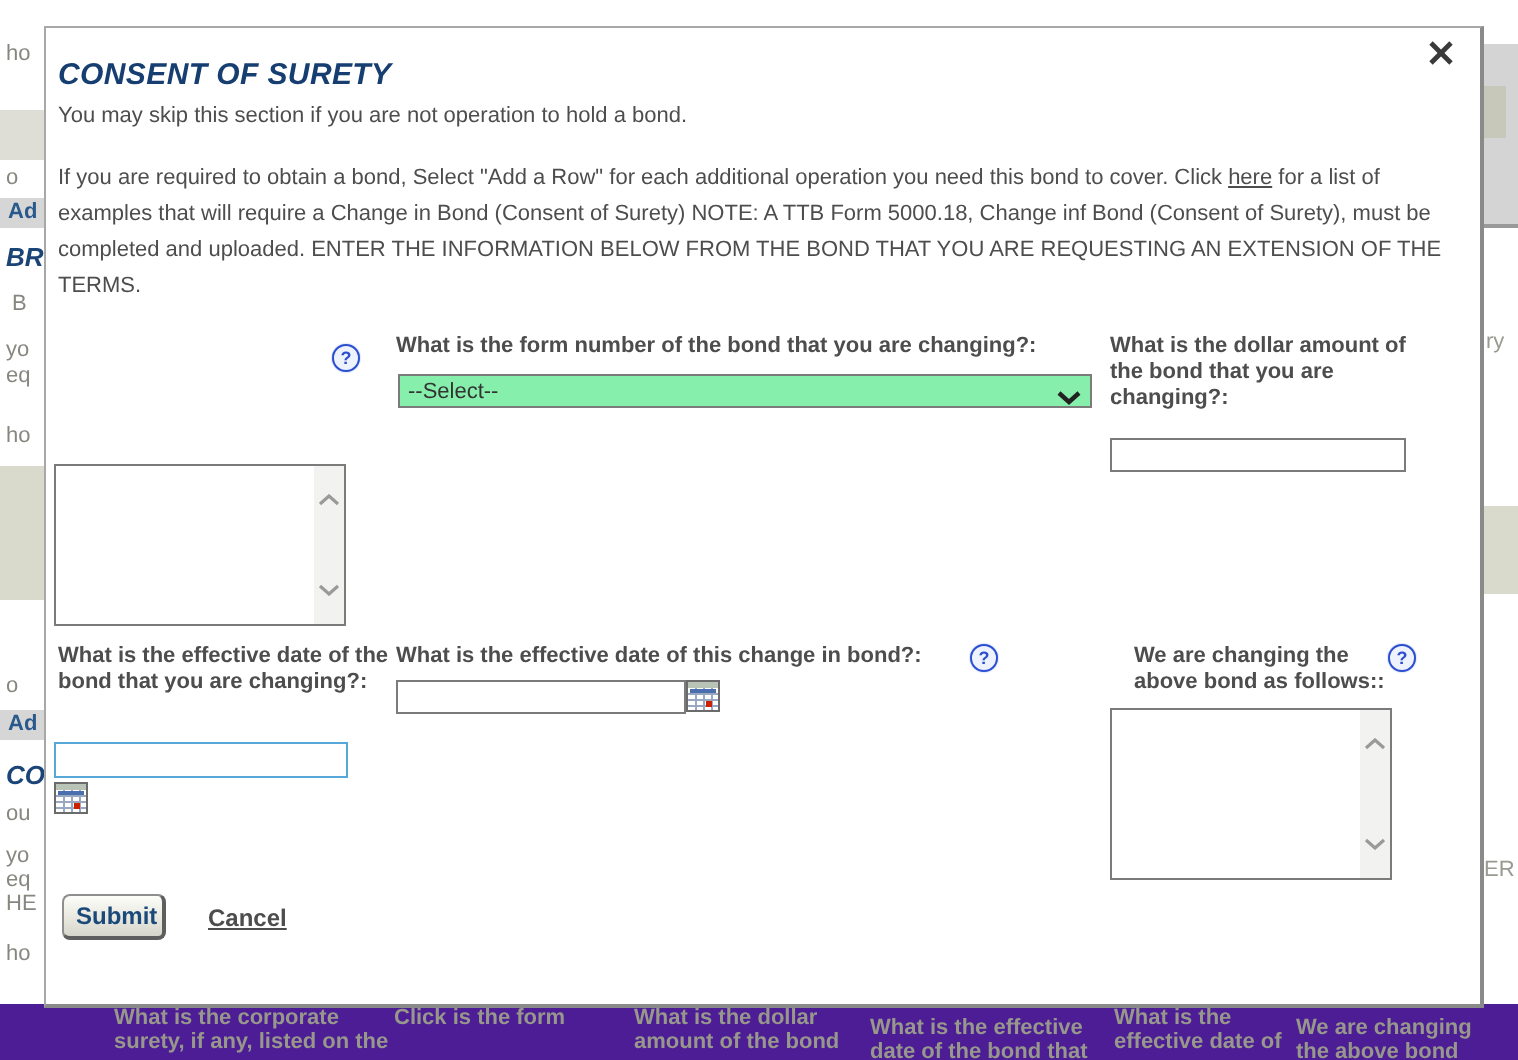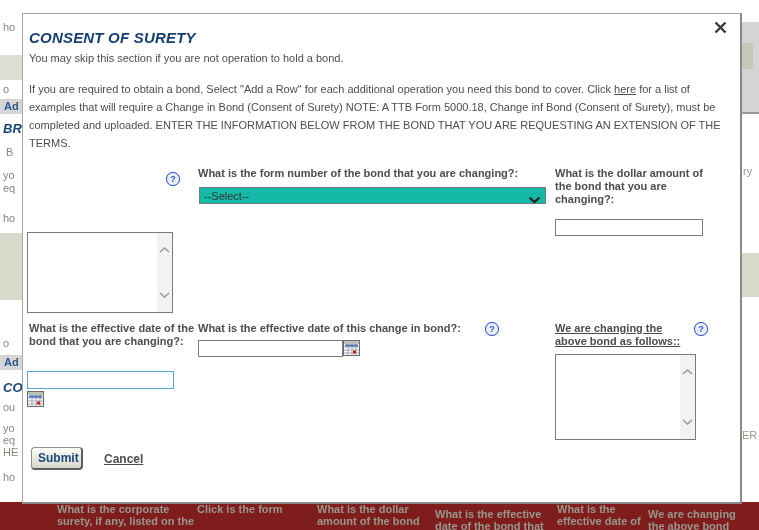--- a/index.html
+++ b/index.html
@@ -3,21 +3,21 @@
 <meta charset="utf-8">
 <style>
   html,body{margin:0;padding:0;}
   body{width:759px;height:530px;overflow:hidden;background:#ffffff;
        font-family:"Liberation Sans", sans-serif;position:relative;}
   
   .frag{position:absolute;font-size:11px;color:#878780;white-space:nowrap;}
   .frag.blue{color:#2a5a8c;font-weight:bold;}
   .frag.head{color:#1c4577;font-weight:bold;font-style:italic;font-size:13px;}
   .band{position:absolute;}
-  .bottom-band{position:absolute;left:0;top:502px;width:759px;height:28px;background:#7f1d1d;}
+  .bottom-band{position:absolute;left:0;top:502px;width:759px;height:28px;background:#4c1d95;}
   .bcol{position:absolute;font-size:11px;font-weight:bold;color:#97978c;line-height:12px;white-space:nowrap;}
   .rstrip-txt{position:absolute;font-size:11px;color:#9a9a90;white-space:nowrap;}
   
   .modal{position:absolute;left:22px;top:13px;width:717px;height:488px;background:#ffffff;
          border:1px solid #a8a8a8;border-right:2px solid #8a8a8a;border-bottom:2px solid #8a8a8a;}
   .close-btn{position:absolute;right:10px;top:6px;width:16px;height:16px;cursor:pointer;}
   .dlg-title{position:absolute;left:6px;top:15px;margin:0;font-size:15px;font-weight:bold;
              font-style:italic;color:#173e70;letter-spacing:.2px;}
   .skip{position:absolute;left:6px;top:38px;margin:0;font-size:11px;color:#4d4d4d;}
   .intro{position:absolute;left:6px;top:66px;width:692px;margin:0;font-size:11px;color:#4d4d4d;line-height:18px;}
@@ -25,21 +25,21 @@
   .lbl{position:absolute;font-size:11px;font-weight:bold;color:#4d4d4d;line-height:13px;}
   .help{position:absolute;width:12px;height:12px;border:1px solid #2b4fd0;border-radius:50%;
         background:#eef2fc;color:#2b4fd0;font-size:9px;font-weight:bold;text-align:center;
         line-height:12px;cursor:pointer;box-shadow:0 0 1px #9db0e8;}
   .tbox{position:absolute;background:#ffffff;border:1px solid #7b7b7b;}
   .tbox.focused{border:1px solid #57a7d8;}
   .ta{position:absolute;background:#ffffff;border:1px solid #7b7b7b;}
   .ta-sb{position:absolute;right:0;top:0;bottom:0;width:15px;background:#f2f2f0;
          display:flex;flex-direction:column;justify-content:space-between;align-items:center;
          padding:14px 0;box-sizing:border-box;}
-  .sel{position:absolute;background:#14b8a6;border:1px solid #7b7b7b;font-size:11px;color:#333;
+  .sel{position:absolute;background:#86efac;border:1px solid #7b7b7b;font-size:11px;color:#333;
        line-height:16px;padding-left:4px;box-sizing:border-box;cursor:pointer;}
   .sel-chev{position:absolute;right:4px;top:4px;}
   .cal{position:absolute;cursor:pointer;}
   .btn-submit{position:absolute;left:8px;top:433px;width:52px;height:23px;
       background:linear-gradient(#fdfdf9,#e8e8e0 55%,#d6d6cb);border:1px solid #8f8f8f;
       border-right:2px solid #5e5e5e;border-bottom:2px solid #5e5e5e;border-radius:4px;
       font-family:"Liberation Sans",sans-serif;font-size:12px;font-weight:bold;color:#1b4a7a;cursor:pointer;}
   .lnk-cancel{position:absolute;left:81px;top:438px;font-size:12px;font-weight:bold;color:#4d4d4d;
       text-decoration:underline;cursor:pointer;}
 </style>
@@ -177,21 +177,21 @@
           <line x1="1" y1="13" x2="16" y2="13"></line>
         <line x1="5" y1="4" x2="5" y2="15"></line>
           <line x1="9" y1="4" x2="9" y2="15"></line>
           <line x1="13" y1="4" x2="13" y2="15"></line>
       </g>
       <rect x="2" y="4.5" width="13" height="2" fill="#4a6fae"></rect>
       <rect x="10" y="10.5" width="3" height="3" fill="#cc2200"></rect>
     </svg>
   </div>
 
-  <div class="lbl" style="left:532px;top:308px;width:138px;text-decoration:underline;">We are changing the above bond as follows::</div>
+  <div class="lbl" style="left:544px;top:308px;width:138px;">We are changing the above bond as follows::</div>
   <div class="help" style="left:671px;top:308px;">?</div>
   <div class="ta" style="left:532px;top:340px;width:139px;height:84px;">
     <div class="ta-sb">
       <svg width="11" height="6" viewBox="0 0 11 6">
           <polyline points="1,5 5.5,1 10,5" fill="none" stroke="#9a9a9a" stroke-width="1.6"></polyline>
         </svg>
       <svg width="11" height="6" viewBox="0 0 11 6">
           <polyline points="1,1 5.5,5 10,1" fill="none" stroke="#9a9a9a" stroke-width="1.6"></polyline>
         </svg>
     </div>

